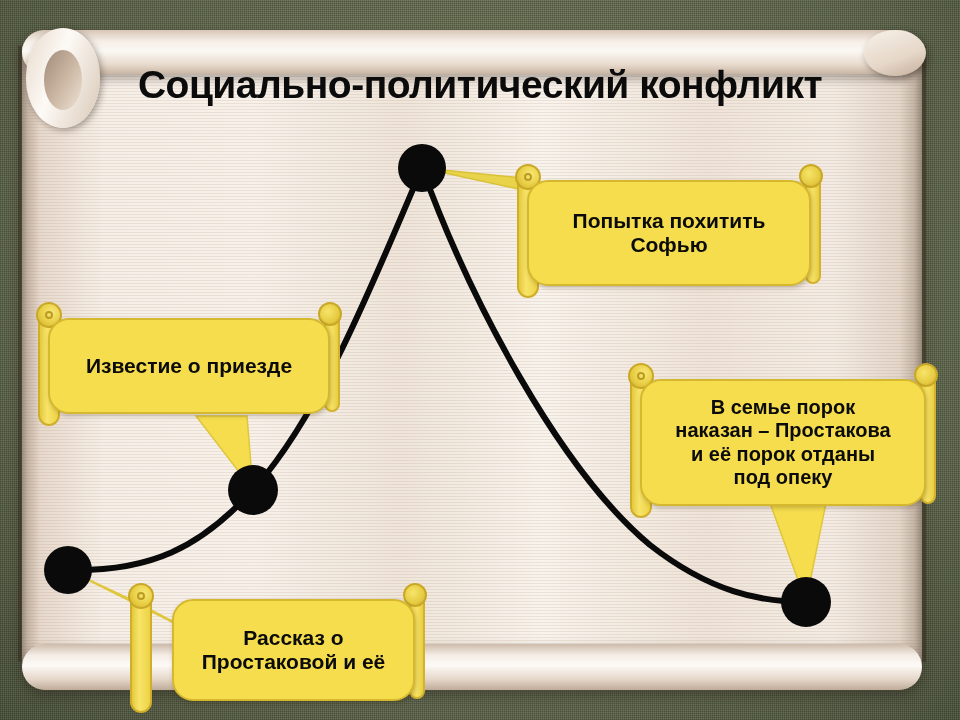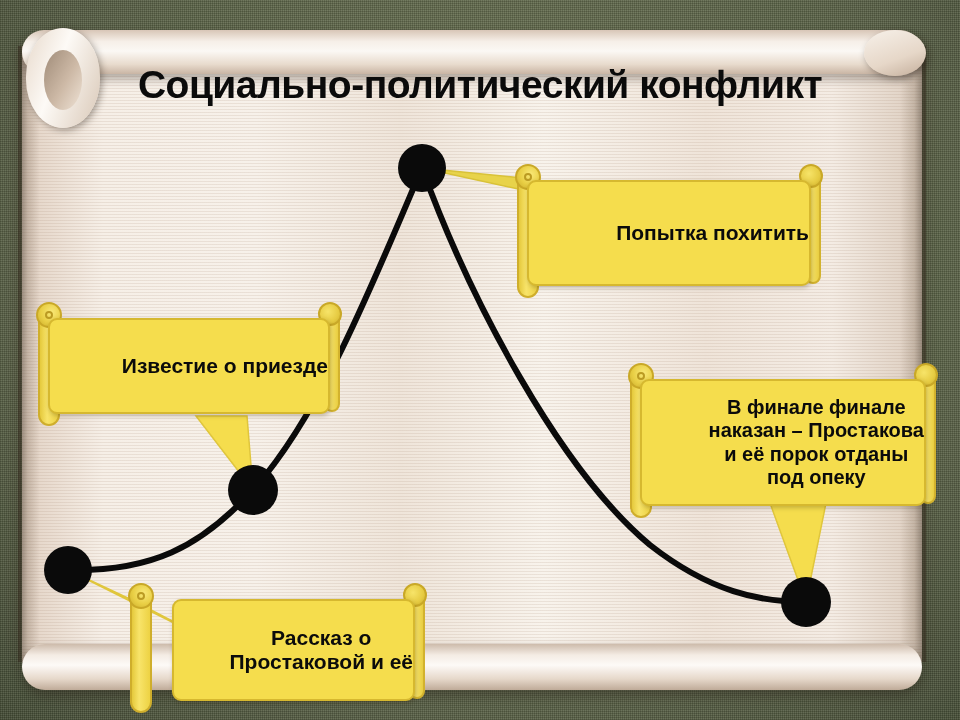--- a/index.html
+++ b/index.html
@@ -151,24 +151,24 @@
     box-sizing: border-box;
   }
   .callout .body {
     position: absolute;
     left: 18px;
     right: 18px;
     top: 0;
     bottom: 0;
     background: #f5dd4d;
     border: 2px solid #d6b82f;
-    border-radius: 9px;
+    border-radius: 21px;
     display: flex;
     align-items: center;
-    justify-content: flex-end;
+    justify-content: center;
     text-align: center;
     color: #0b0b0b;
     font-weight: bold;
     line-height: 1.16;
     box-shadow: 1px 2px 4px rgba(60,45,10,0.25);
   }
   
   .callout .bar-left {
     position: absolute;
     left: 8px;
@@ -273,20 +273,21 @@
   </svg>
 
   <div class="callout t-top">
     <div class="bar-left"></div>
     <div class="knob-left"></div>
     <div class="bar-right"></div>
     <div class="knob-right"></div>
     <div class="body">
       <div>
         <div>Попытка похитить</div>
+        <div>Софью</div>
       </div>
     </div>
   </div>
 
   <div class="callout t-left">
     <div class="bar-left"></div>
     <div class="knob-left"></div>
     <div class="bar-right"></div>
     <div class="knob-right"></div>
     <div class="body">
@@ -296,21 +297,21 @@
     </div>
   </div>
 
   <div class="callout t-right">
     <div class="bar-left"></div>
     <div class="knob-left"></div>
     <div class="bar-right"></div>
     <div class="knob-right"></div>
     <div class="body">
       <div>
-        <div>В финале финале</div>
+        <div>В семье порок</div>
         <div>наказан – Простакова</div>
         <div>и её порок отданы</div>
         <div>под опеку</div>
       </div>
     </div>
   </div>
 
   <div class="callout t-bottom">
     <div class="bar-left"></div>
     <div class="knob-left"></div>

